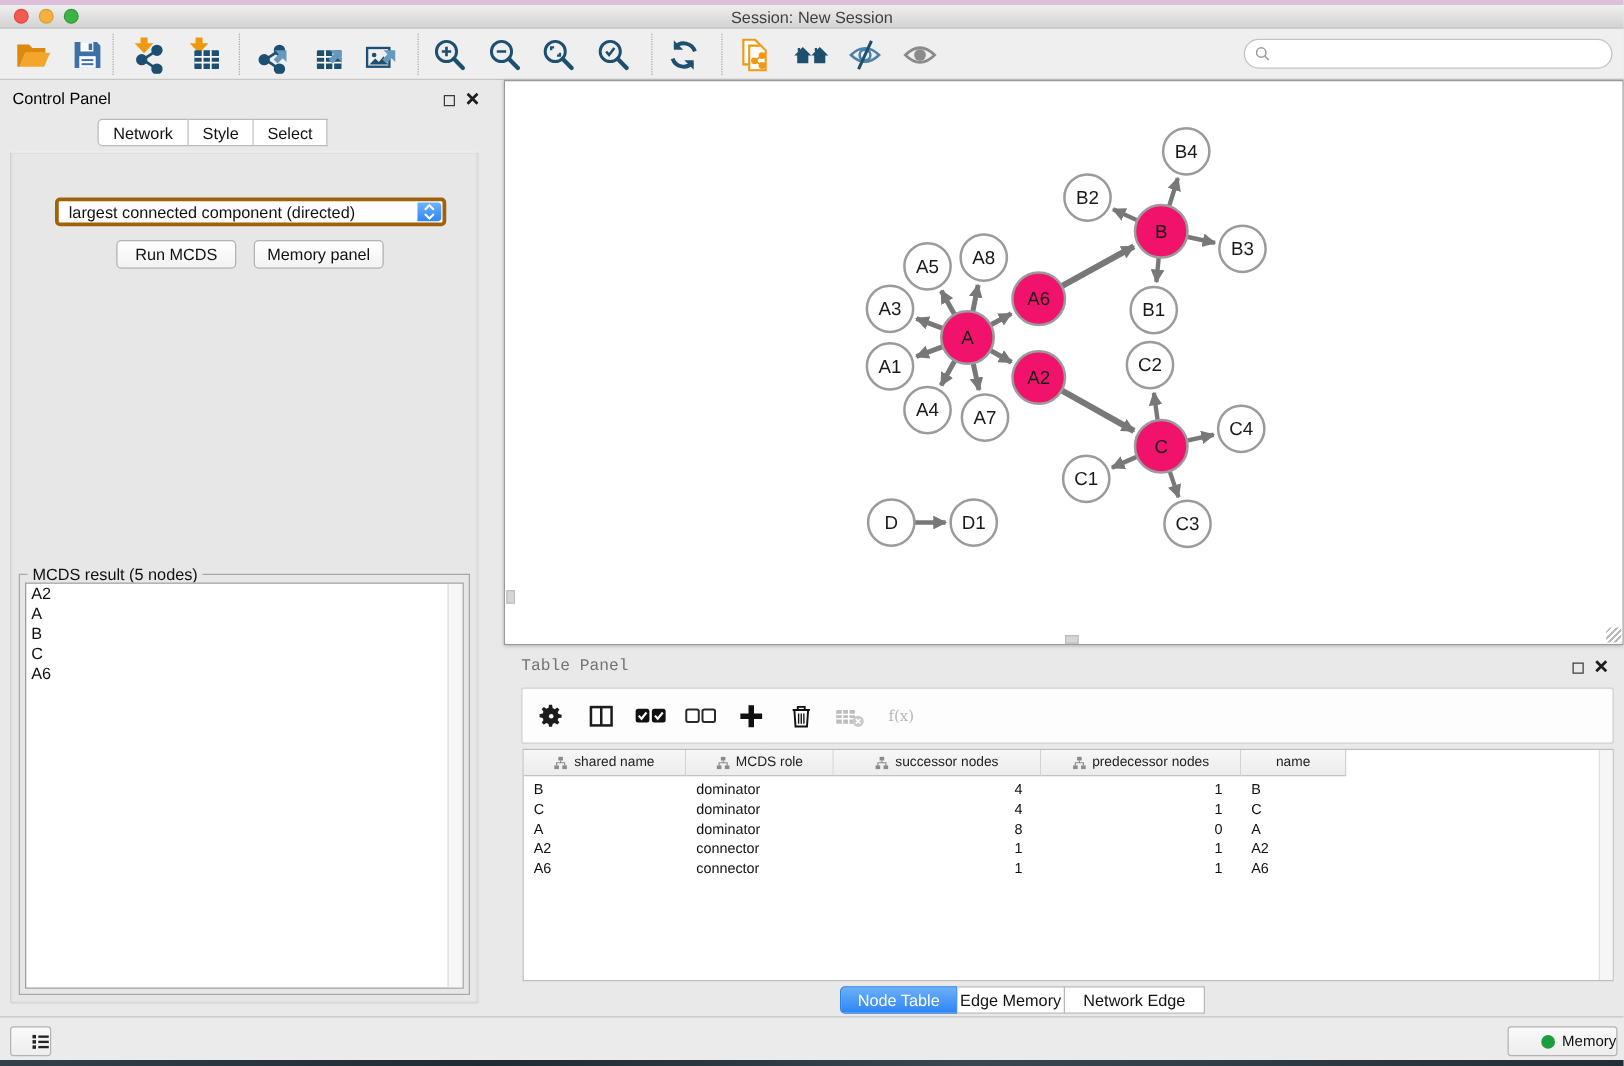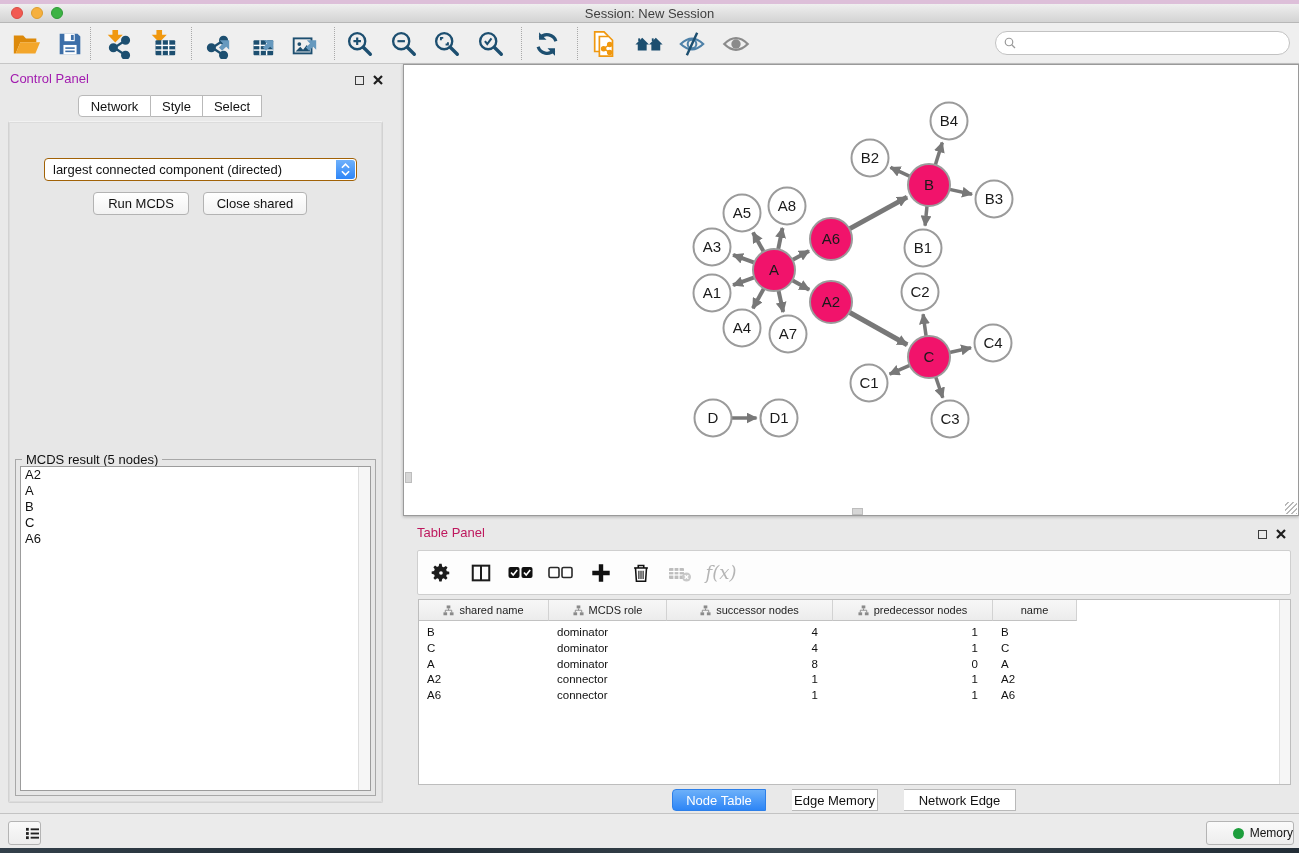--- a/index.html
+++ b/index.html
@@ -19,65 +19,65 @@
   
   #toolbar { left:0; top:23px; width:1299px; height:41px; background:#efefef; border-bottom:1px solid #c6c6c6; }
   .tb-icon { position:absolute; top:5px; width:32px; height:32px; display:flex; align-items:center; justify-content:center; }
   .tb-icon svg { width:30px; height:30px; }
   .tb-sep { position:absolute; top:4px; height:33px; width:0; border-left:1px dotted #a9a9a9; }
   #search-box { position:absolute; left:995px; top:8px; width:295px; height:24px; background:#fff; border:1px solid #c2c2c2; border-radius:12px; display:flex; align-items:center; padding-left:7px; }
   #search-box svg { width:15px; height:15px; }
   #search-input { border:none; outline:none; flex:1; height:18px; font-size:12px; background:transparent; }
 
   
-  #cp-title { left:10px; top:71px; font-size:13px; color:#a21caf; }
+  #cp-title { left:10px; top:71px; font-size:13px; color:#000000; }
   .panel-winbtns { position:absolute; display:flex; gap:9px; align-items:center; }
   .float-sq { width:9px; height:9px; border:1.5px solid #3c3c3c; }
   .close-x svg { width:10px; height:10px; }
   #cp-tabs { left:78px; top:95px; height:22px; display:flex; }
   .seg-tab { height:22px; font-size:13px; color:#111; background:#fff; border:1px solid #b9b9b9; border-left:none; display:flex; align-items:center; justify-content:center; }
   .seg-tab:first-child { border-left:1px solid #b9b9b9; border-radius:4px 0 0 4px; }
   .seg-tab:last-child { border-radius:0 4px 4px 0;margin-top:48px; }
   .seg-tab.active { background:linear-gradient(#6cb0f9,#2d85f6); color:#fff; border-color:#2d7fe8; }
   #cp-body { left:8px; top:121px; width:375px; height:682px; background:#e7e7e7; border:1px solid #d2d2d2; border-top:1px solid #f2f2f2; box-shadow:0 0 0 1px #dcdcdc inset; border-radius:2px; }
   #opt-label { left:0; width:375px; top:14px; text-align:center; font-size:13px; color:#111; }
-  #criterion { left:35px; top:36px; width:313px; height:23px; background:#fff; border:1px solid #a16207; border-radius:4px; font-size:13px; color:#111; display:flex; align-items:center; padding-left:8px; }
+  #criterion { left:35px; top:36px; width:313px; height:23px; background:#fff; border:3px solid #a16207; border-radius:4px; font-size:13px; color:#111; display:flex; align-items:center; padding-left:8px; }
   #criterion .stepper { position:absolute; right:1px; top:1px; bottom:1px; width:19px; border-radius:0 3px 3px 0; background:linear-gradient(#6fb1fb,#2e86f8); display:flex; flex-direction:column; align-items:center; justify-content:center; gap:1px; }
   #criterion .stepper svg { width:9px; height:6px; }
   .cp-btn { position:absolute; top:70px; height:23px; background:linear-gradient(#ffffff,#f2f2f2); border:1px solid #b3b3b3; border-radius:4px; font-size:13px; color:#111; display:flex; align-items:center; justify-content:center; }
   #mcds-box { left:6px; top:337px; width:361px; height:337px; border:1px solid #a8a8a8; }
   #mcds-legend { position:absolute; left:6px; top:-8px; background:#e7e7e7; padding:0 4px; font-size:13px; color:#111; }
   #mcds-list { position:absolute; left:4px; top:6px; right:4px; bottom:4px; background:#fff; border:1px solid #9c9c9c; overflow:hidden; }
   #mcds-list .item { font-size:13px; color:#111; padding:0 0 0 4px; line-height:16px; }
   #mcds-scroll { position:absolute; right:0; top:0; bottom:0; width:12px; background:#f6f6f6; border-left:1px solid #dedede; }
 
   
   #net-win { left:403px; top:64px; width:896px; height:452px; background:#fff; border:1px solid #9a9a9a; box-shadow:0 1px 3px rgba(0,0,0,.25); }
   #net-titlebar { position:absolute; left:0; top:0; right:0; height:22px; background:linear-gradient(#ededed,#d0d0d0); border-bottom:1px solid #a8a8a8; }
   #net-titlebar .title { position:absolute; left:0; right:0; top:3px; text-align:center; font-size:13px; color:#2e2e2e; }
   #net-canvas { position:absolute; left:1px; top:23px; width:892px; height:427px; background:#fff; }
   #net-grip { position:absolute; right:1px; bottom:1px; width:12px; height:12px;
     background:repeating-linear-gradient(135deg, transparent 0 2px, #b9b9b9 2px 3.5px); }
   .mini-thumb { position:absolute; background:#d6d6d6; border:1px solid #bdbdbd; }
 
   
-  #tp-title { left:417px; top:525px; font-size:13px; color:#be185d; }
+  #tp-title { left:417px; top:525px; font-size:13px; color:#737373;font-family:Liberation Mono, monospace; }
   #tp-toolbar { left:417px; top:550px; width:874px; height:45px; background:#fdfdfd; border:1px solid #cfcfcf; border-radius:2px; display:flex; align-items:center; gap:14px; padding-left:10px; }
   .tpi { width:26px; height:26px; display:flex; align-items:center; justify-content:center; }
   .tpi svg { width:22px; height:22px; }
   .tpi.wide svg { width:30px; }
-  .fx { font-family:"DejaVu Serif",serif; font-style:italic; font-size:18px; color:#b5b5b5; }
+  .fx { font-family:"DejaVu Serif",serif; font-size:12px; color:#b5b5b5; }
   #table { left:418px; top:599px; width:873px; height:186px; background:#fff; border:1px solid #bdbdbd; }
   #thead { position:absolute; left:0; top:0; height:21px; display:flex; }
   .th { height:21px; background:linear-gradient(#f7f7f7,#ececec); border-right:1px solid #d2d2d2; border-bottom:1px solid #c2c2c2; display:flex; align-items:center; justify-content:center; gap:5px; font-size:11px; color:#222; }
   .th svg { width:11px; height:11px; }
   .tr { position:absolute; left:0; height:16px; display:flex; }
   .td { font-size:11.5px; color:#111; line-height:16px; }
   #t-scroll { position:absolute; right:0; top:0; bottom:0; width:11px; background:#f6f6f6; border-left:1px solid #e0e0e0; }
-  #tp-tabs { left:672px; top:789px; height:23px; display:flex;gap:26px; }
+  #tp-tabs { left:672px; top:789px; height:23px; display:flex; }
 
   
   #statusbar { left:0; top:813px; width:1299px; height:35px; background:#ebebeb; border-top:1px solid #c3c3c3; }
   .st-btn { position:absolute; top:7px; height:24px; background:linear-gradient(#fafafa,#ededed); border:1px solid #b4b4b4; border-radius:3px; display:flex; align-items:center; justify-content:flex-end; gap:6px; font-size:12px; color:#111; }
   #wallpaper-bottom { left:0; top:848px; width:1299px; height:5px; background:linear-gradient(90deg,#33404a,#1f2a33 30%,#3a4750 60%,#222d36); }
 </style>
 </head>
 <body>
 
 <div id="screen">
@@ -277,21 +277,21 @@
       <span class="stepper">
         <svg viewBox="0 0 10 6">
             <path d="M1 5l4-4 4 4" fill="none" stroke="#fff" stroke-width="1.8"></path>
           </svg>
         <svg viewBox="0 0 10 6">
             <path d="M1 1l4 4 4-4" fill="none" stroke="#fff" stroke-width="1.8"></path>
           </svg>
       </span>
     </div>
     <div class="cp-btn" style="left:84px; width:96px;">Run MCDS</div>
-    <div class="cp-btn" style="left:194px; width:104px;">Close shared</div>
+    <div class="cp-btn" style="left:194px; width:104px;">Memory panel</div>
     <div class="abs" id="mcds-box">
       <span id="mcds-legend">MCDS result (5 nodes)</span>
       <div id="mcds-list">
           <div class="item">A2</div>
           <div class="item">A</div>
           <div class="item">B</div>
           <div class="item">C</div>
           <div class="item">A6</div>
         <div id="mcds-scroll"></div>
       </div>

